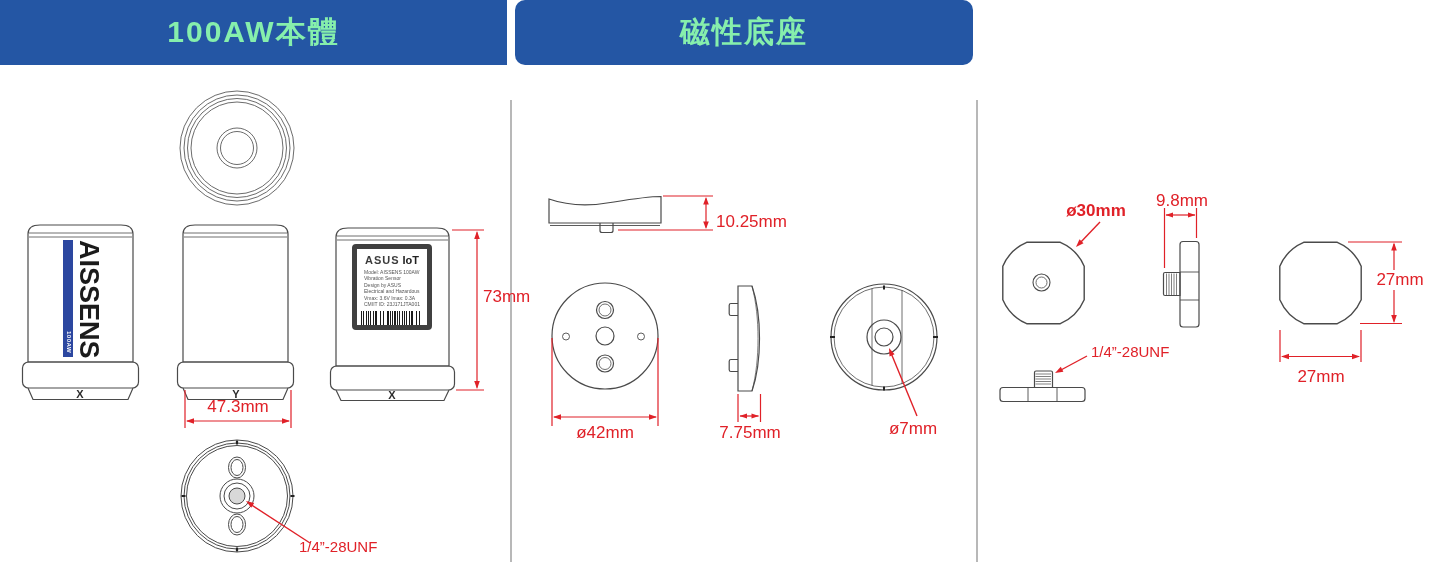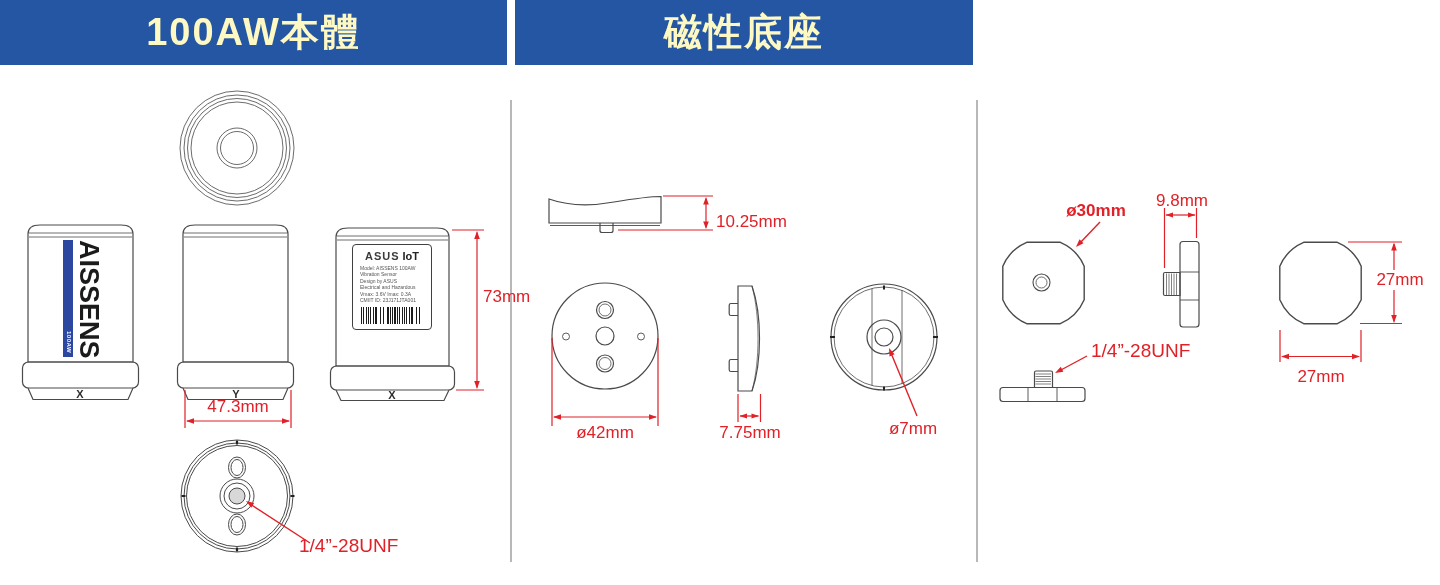--- a/index.html
+++ b/index.html
@@ -1,40 +1,40 @@
 <!DOCTYPE html>
 <html><head>
 <meta charset="utf-8">
 <style>
   html,body{margin:0;padding:0;background:#fff;}
   .page{position:relative;width:1440px;height:585px;background:#ffffff;overflow:hidden;
         font-family:"Liberation Sans",sans-serif;}
   .hdr{position:absolute;top:0;height:65px;background:#2456A4;display:flex;
        align-items:center;justify-content:center;}
-  .hdr span{color:#fef9c3;font-size:38px;font-weight:bold;letter-spacing:2px;}
-  .hdr1{left:0;width:507px;} .hdr2{left:515px;width:458px;} .hdr3{left:982px;width:458px;}
+  .hdr span{color:#86efac;font-size:30px;font-weight:bold;letter-spacing:2px;}
+  .hdr1{left:0;width:507px;} .hdr2{left:515px;width:458px;border-radius:10px;} .hdr3{left:982px;width:458px;}
   .vdiv{position:absolute;top:100px;width:2px;height:462px;background:#b8b8b8;}
   .vdiv1{left:510px;} .vdiv2{left:976px;}
   svg.draw{position:absolute;left:0;top:0;}
   .lbl{position:absolute;white-space:nowrap;}
   .dim{color:#E02128;font-size:17px;}
-  .dim-sm{color:#E02128;font-size:19px;}
+  .dim-sm{color:#E02128;font-size:15px;}
   .axis{color:#2b2b2b;font-size:11px;font-weight:bold;}
   .center{transform:translate(-50%,-50%);}
   .vcenter{transform:translateY(-50%);}
   .wbg{background:#fff;padding:0 2px;}
   
   .stripe{position:absolute;left:63px;top:240px;width:10px;height:117px;background:#2C47A0;}
   .brand{position:absolute;left:104px;top:240px;transform:rotate(90deg);
          transform-origin:0 0;font-size:27px;font-weight:800;color:#1b1b1b;letter-spacing:0px;}
   .brand-sub{position:absolute;left:72px;top:331px;transform:rotate(90deg);
          transform-origin:0 0;font-size:6px;font-weight:bold;color:#fff;letter-spacing:.5px;}
   
   .plabel{position:absolute;left:352px;top:244px;width:80px;height:86px;background:#fff;
-          border:1px solid #404040;border-radius:4px;box-sizing:border-box;overflow:hidden;}
+          border:5px solid #404040;border-radius:4px;box-sizing:border-box;overflow:hidden;}
   .plabel .logo{text-align:center;margin-top:5px;font-size:11px;color:#3c3c3c;}
   .plabel .logo .asus{font-weight:600;letter-spacing:1px;}
   .plabel .logo .iot{font-weight:800;margin-left:3px;color:#222;}
   .plabel .lines{margin-top:3px;padding:0 7px;font-size:5px;line-height:6.4px;color:#555;}
   .plabel .barcode{margin:4px auto 0;width:62px;height:17px;
       background:repeating-linear-gradient(90deg,#1c1c1c 0 1.2px,#fff 1.2px 2.2px,
       #1c1c1c 2.2px 2.8px,#fff 2.8px 4.6px,#1c1c1c 4.6px 6px,#fff 6px 7.2px);}
 </style>
 </head>
 <body>

